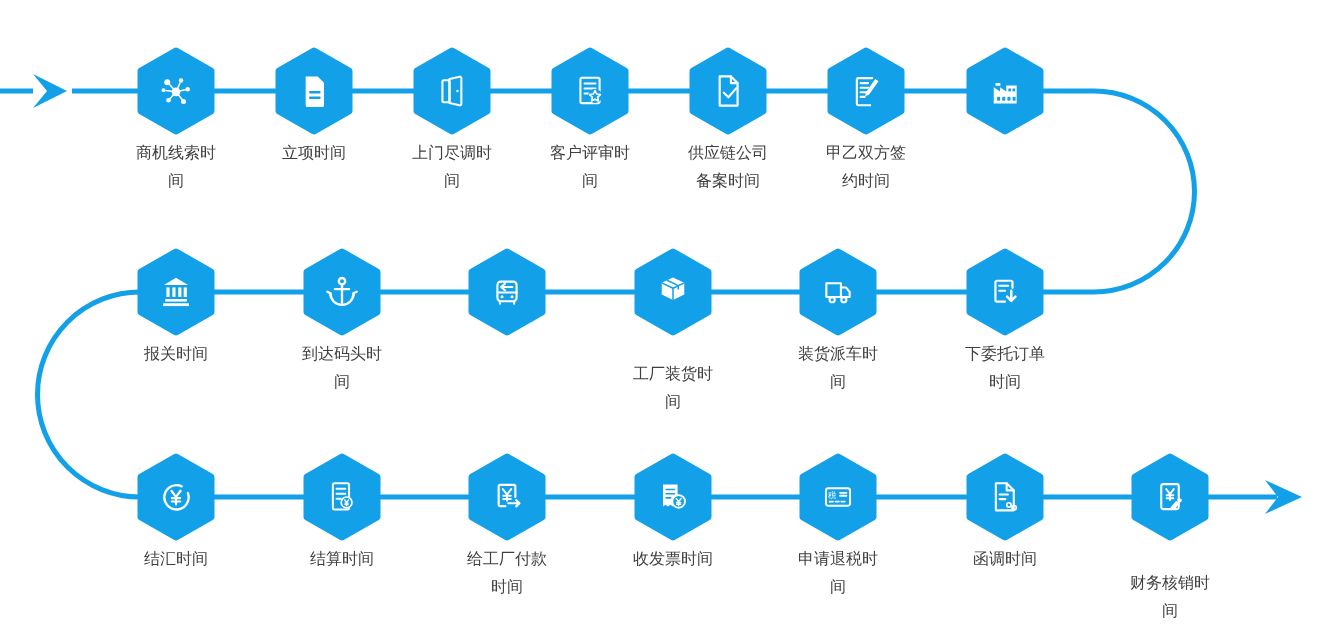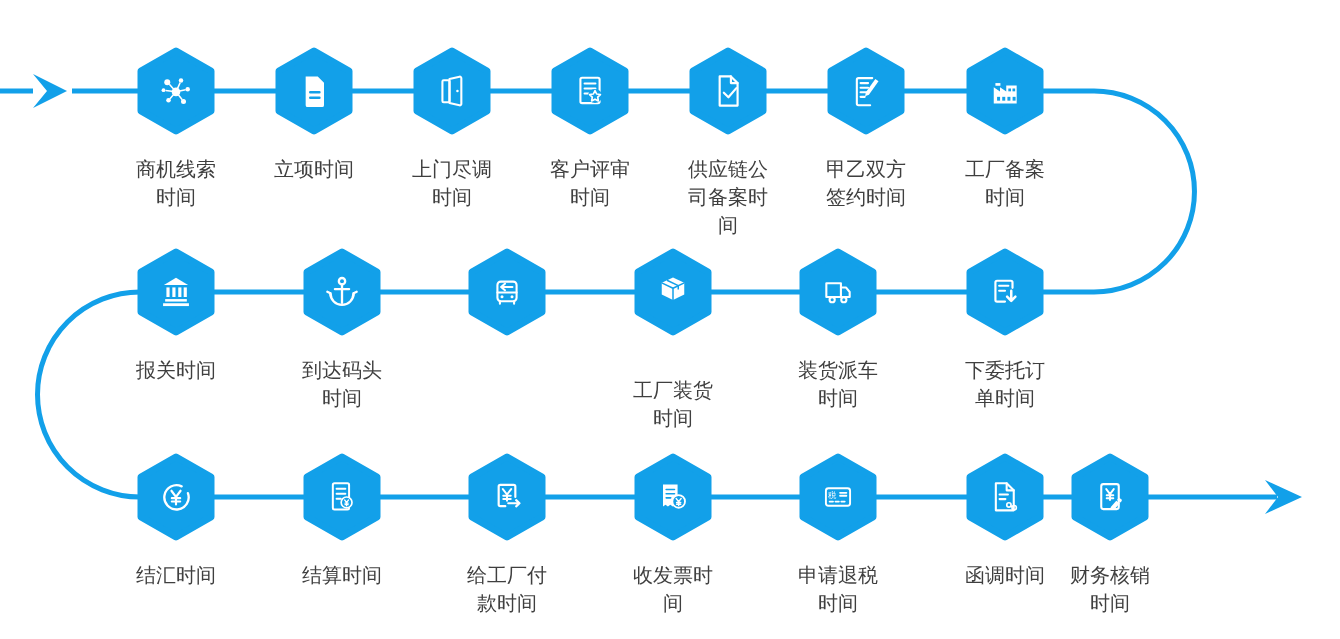--- a/index.html
+++ b/index.html
@@ -8,22 +8,22 @@
   .stage {
     position:relative; width:1340px; height:639px; background:#fff;
     overflow:hidden; font-family:"Liberation Sans", sans-serif;
   }
   .connector { position:absolute; left:0; top:0; }
   .node { position:absolute; width:132px; display:flex; flex-direction:column; align-items:center; }
   .hex { position:relative; width:78px; height:88px; }
   .hex svg.hexbg { position:absolute; left:0; top:0; }
   .hex svg.icon { position:absolute; left:19px; top:24px; width:40px; height:40px; }
   .label {
-    margin-top:20px; width:92px; text-align:center;
-    font-size:20px; line-height:28px; color:var(--label);
+    margin-top:4px; width:92px; text-align:center;
+    font-size:16px; line-height:28px; color:var(--label);
     word-break:break-all;
   }
 </style>
 </head>
 <body>
 
 <div class="stage">
 
   <svg class="connector" width="1340" height="639" viewBox="0 0 1340 639">
     <path d="M0 91 H33" fill="none" stroke="var(--accent)" stroke-width="5"></path>
@@ -141,21 +141,20 @@
             <g fill="var(--accent)">
               <rect x="14.5" y="31" width="3.6" height="4.6"></rect>
               <rect x="20.7" y="31" width="3.6" height="4.6"></rect>
               <rect x="26.9" y="31" width="3.6" height="4.6"></rect>
               <rect x="33.1" y="31" width="3.6" height="4.6"></rect>
               <rect x="28" y="21" width="3.2" height="3.4"></rect>
               <rect x="33" y="21" width="3.2" height="3.4"></rect>
             </g>
           </svg>
       </div>
-      <div class="label">工厂备案时间</div>
     </div>
       <div class="node" style="left: 110px; top: 248px;">
       <div class="hex">
         <svg class="hexbg" width="78" height="88" viewBox="0 0 78 88">
           <path d="M39 4 L74 24 V64 L39 84 L4 64 V24 Z" fill="var(--accent)" stroke="var(--accent)" stroke-width="7" stroke-linejoin="round"></path>
         </svg>
         <svg class="icon" viewBox="0 0 48 48">
             <g fill="#fff">
               <path d="M24 7 L38.5 15.5 H9.5 Z"></path>
               <rect x="12.5" y="18.5" width="3.8" height="11.5"></rect>
@@ -344,21 +343,21 @@
             </g>
             <g fill="none" stroke="#fff" stroke-width="2">
               <circle cx="28.7" cy="33.5" r="2.6"></circle>
               <circle cx="35" cy="36.8" r="2.6"></circle>
               <path d="M30.9 34.7 l2 1.1"></path>
             </g>
           </svg>
       </div>
       <div class="label">函调时间</div>
     </div>
-      <div class="node" style="left: 1044px; top: 453px;">
+      <div class="node" style="left: 1104px; top: 453px; gap: 24px;">
       <div class="hex">
         <svg class="hexbg" width="78" height="88" viewBox="0 0 78 88">
           <path d="M39 4 L74 24 V64 L39 84 L4 64 V24 Z" fill="var(--accent)" stroke="var(--accent)" stroke-width="7" stroke-linejoin="round"></path>
         </svg>
         <svg class="icon" viewBox="0 0 48 48">
             <g fill="none" stroke="#fff" stroke-width="2.5" stroke-linecap="round" stroke-linejoin="round">
               <rect x="13.5" y="8.5" width="21" height="30" rx="2.5"></rect>
               <path d="M19.5 14.5 24 20.5 28.5 14.5 M24 20.5 v7 M20 21.8 h8 M20 25.4 h8" stroke-width="2.3"></path>
             </g>
             <path fill="#fff" d="M31.5 28.5 l4.3 3 -7.2 8 -4.1 -2.9 Z"></path>

